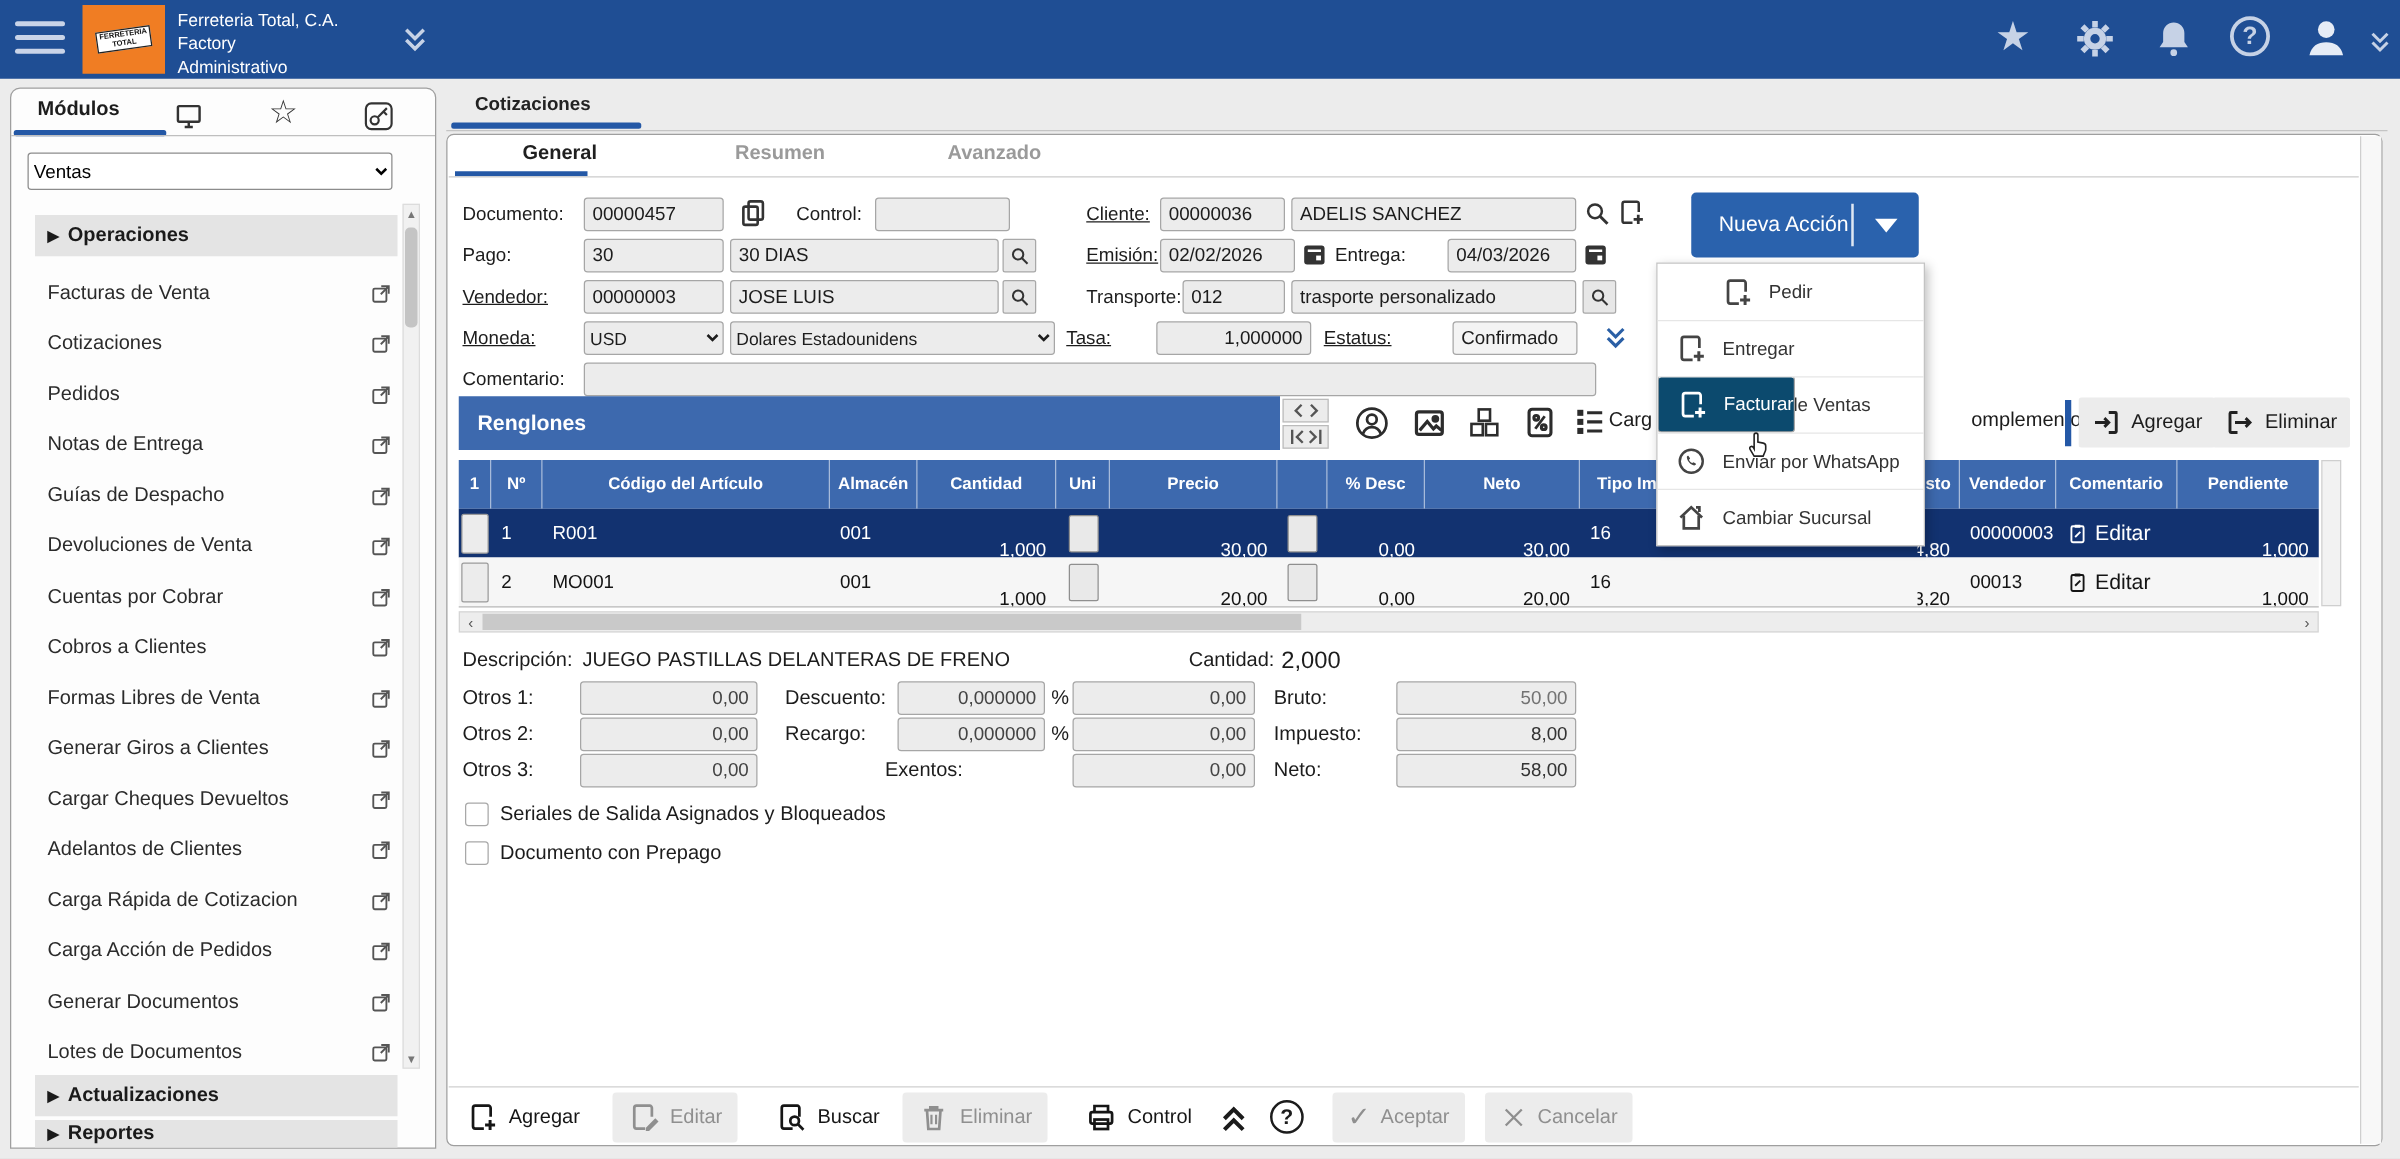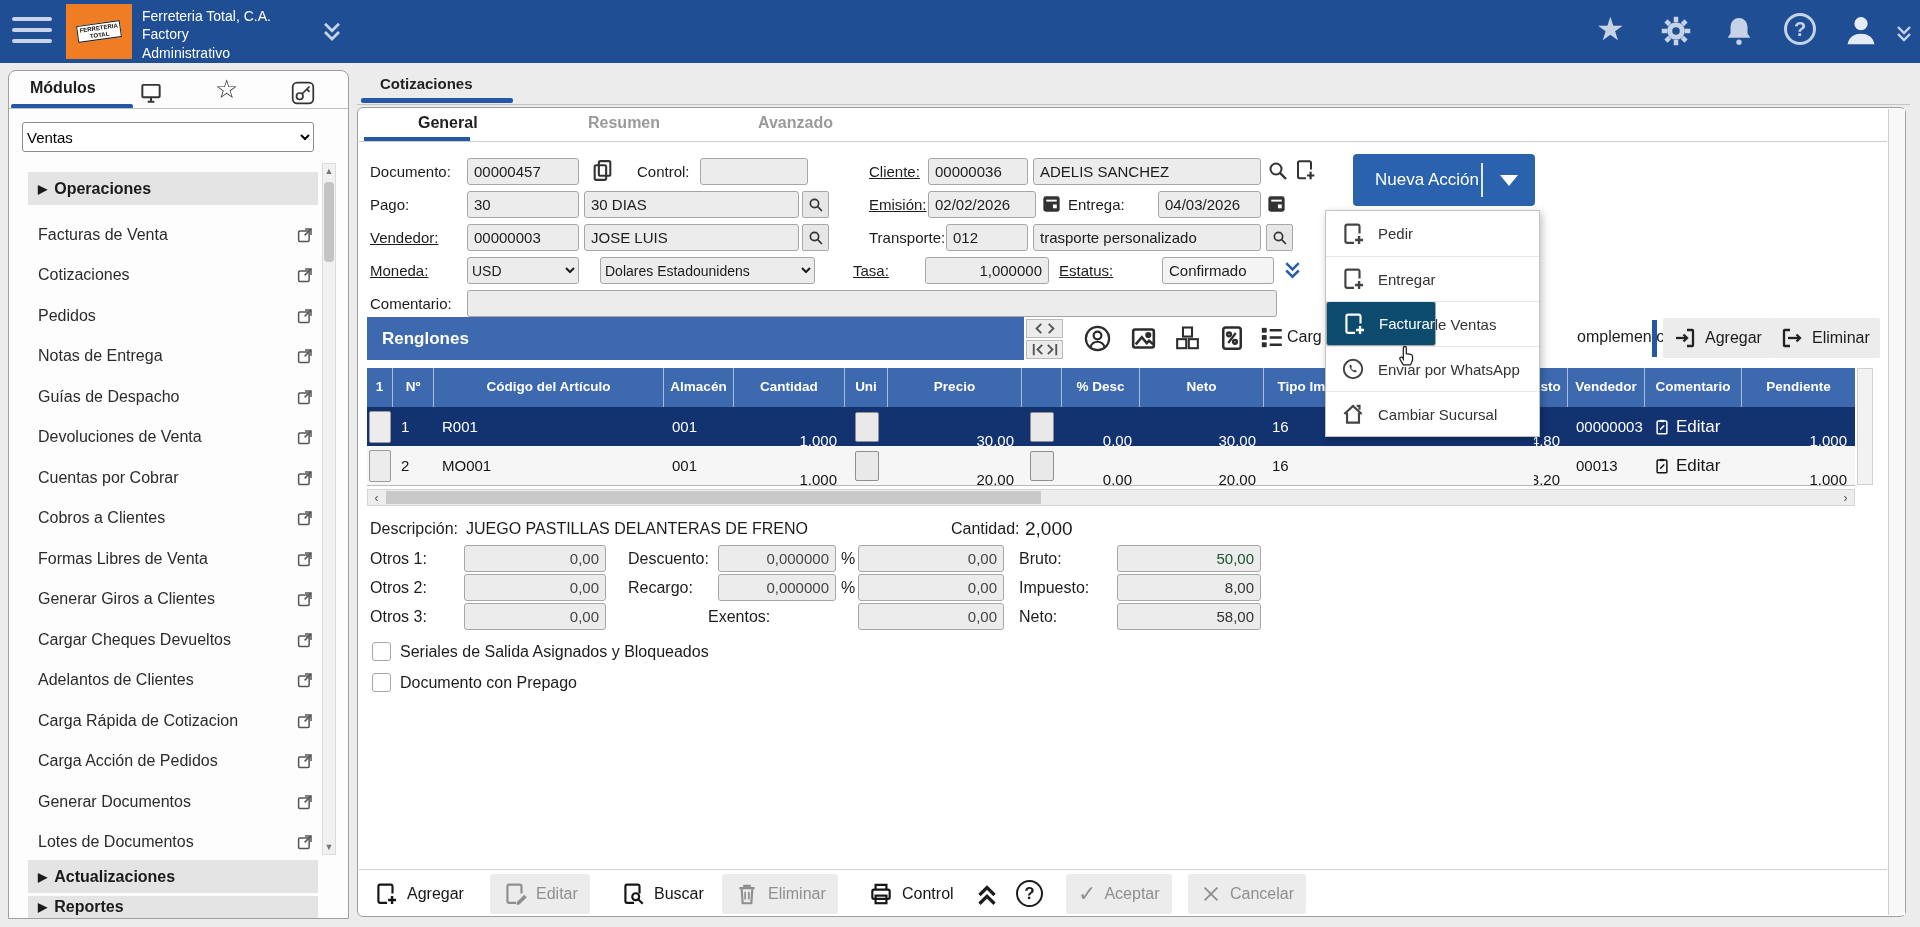--- a/index.html
+++ b/index.html
@@ -59,21 +59,21 @@
          color:#fff;display:flex;align-items:center;cursor:pointer;}
   .nabtn .txt{font-size:17px;padding-left:22px;flex:1;}
   .nabtn .sep{width:2px;height:34px;background:#ffffff;opacity:.85;}
   .nabtn .caret{width:0;height:0;border-left:9px solid transparent;border-right:9px solid transparent;
                 border-top:11px solid #fff;margin:0 17px;}
   
   .menu{position:absolute;left:1325px;top:210px;width:213px;background:#fff;border:1px solid #c3c3c3;
         box-shadow:2px 3px 8px rgba(0,0,0,.25);z-index:50;}
   .mi{height:45px;display:flex;align-items:center;padding-left:14px;font-size:15px;color:#333;
       border-top:1px solid #e6e6e6;cursor:pointer;box-sizing:border-box;}
-  .mi:first-child{border-top:none;}
+  .mi:first-child{border-top:none;margin-left:37px;}
   .mi .mic{width:26px;height:26px;margin-right:12px;color:#444;}
   .mi.sel{background:#0c4a6e;color:#fff;}
   .mi.sel .mic{color:#fff;}
   .cursor-hand{position:absolute;left:1392px;top:338px;z-index:60;}
   
   .rengbar{position:absolute;left:367px;top:317px;width:657px;height:43px;background:#3d69ae;color:#fff;
            display:flex;align-items:center;font-weight:bold;font-size:17px;padding-left:15px;box-sizing:border-box;}
   .navbox{position:absolute;width:37px;height:19px;background:#ececec;border:1px solid #bbb;display:flex;
           align-items:center;justify-content:center;color:#555;cursor:pointer;box-sizing:border-box;}
   .gicon{position:absolute;top:323px;color:#2c2c2c;cursor:pointer;}
@@ -439,25 +439,25 @@
   <div class="inp" style="left:1033px;top:224px;width:228px">trasporte personalizado</div>
   <div class="srchbtn" style="left:1266px;top:224px">
     <svg width="18" height="18" viewBox="0 0 24 24" fill="none" stroke="currentColor" stroke-width="2.2">
         <circle cx="10" cy="10" r="5.5"></circle>
         <path d="M14.2 14.2L20 20"></path>
       </svg>
   </div>
 
   <div class="lbl ul" style="left:370px;top:262px">Moneda:</div>
   <select class="sel" style="left:467px;top:257px;width:112px"><option>USD</option></select>
-  <select class="sel" style="left:600px;top:257px;width:215px"><option>Dolares Estadounidens</option></select>
+  <select class="sel" style="left:584px;top:257px;width:260px"><option>Dolares Estadounidens</option></select>
   <div class="lbl ul" style="left:853px;top:262px">Tasa:</div>
   <div class="inp num" style="left:925px;top:257px;width:124px">1,000000</div>
   <div class="lbl ul" style="left:1059px;top:262px">Estatus:</div>
-  <div class="inp" style="left:1162px;top:257px;width:112px;background:#f4f4f4">Confirmado</div>
+  <div class="inp" style="left:1162px;top:257px;width:100px;background:#f4f4f4">Confirmado</div>
   <span class="plainic" style="left:1280px;top:258px;color:#2a5fa5">
     <svg width="25" height="25" viewBox="0 0 24 24">
         <path d="M6 5l6 6 6-6M6 12l6 6 6-6" fill="none" stroke="currentColor" stroke-width="2.4"></path>
       </svg>
   </span>
 
   <div class="lbl" style="left:370px;top:295px">Comentario:</div>
   <div class="inp" style="left:467px;top:290px;width:810px"></div>
 
   <div class="nabtn">
@@ -646,21 +646,21 @@
   <div class="dl" style="left:951px;top:520px">Cantidad:</div>
   <div class="dl" style="left:1025px;top:518px;font-size:19px">2,000</div>
 
   <div class="dl" style="left:370px;top:550px">Otros 1:</div>
   <div class="inp num" style="left:464px;top:545px;width:142px;color:#444">0,00</div>
   <div class="dl" style="left:628px;top:550px">Descuento:</div>
   <div class="inp num" style="left:718px;top:545px;width:118px;color:#444">0,000000</div>
   <div class="dl" style="left:841px;top:550px">%</div>
   <div class="inp num" style="left:858px;top:545px;width:146px;color:#444">0,00</div>
   <div class="dl" style="left:1019px;top:550px">Bruto:</div>
-  <div class="inp num" style="left:1117px;top:545px;width:144px;color:#14532d">50,00</div>
+  <div class="inp num" style="left:1117px;top:545px;width:144px;color:#737373">50,00</div>
 
   <div class="dl" style="left:370px;top:579px">Otros 2:</div>
   <div class="inp num" style="left:464px;top:574px;width:142px;color:#444">0,00</div>
   <div class="dl" style="left:628px;top:579px">Recargo:</div>
   <div class="inp num" style="left:718px;top:574px;width:118px;color:#444">0,000000</div>
   <div class="dl" style="left:841px;top:579px">%</div>
   <div class="inp num" style="left:858px;top:574px;width:146px;color:#444">0,00</div>
   <div class="dl" style="left:1019px;top:579px">Impuesto:</div>
   <div class="inp num" style="left:1117px;top:574px;width:144px;color:#333">8,00</div>
 

